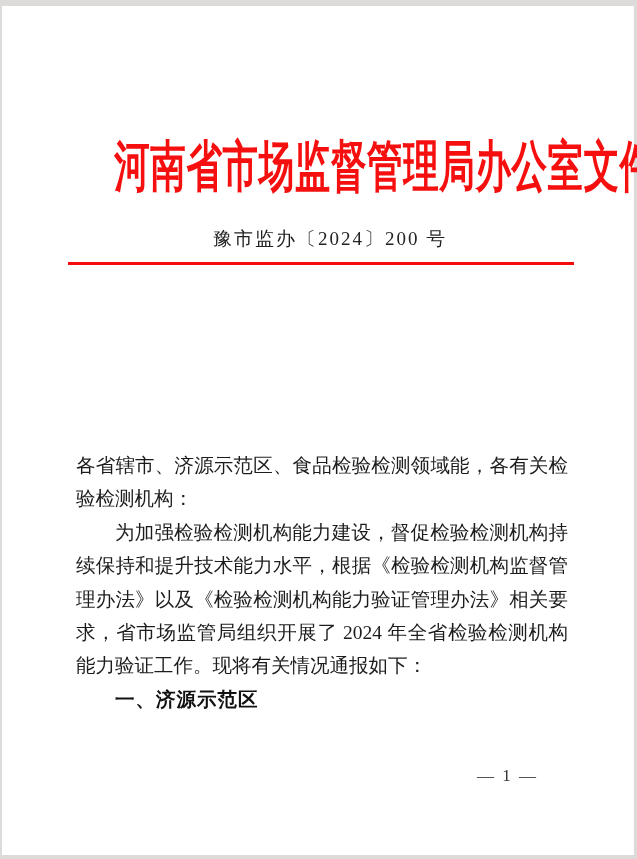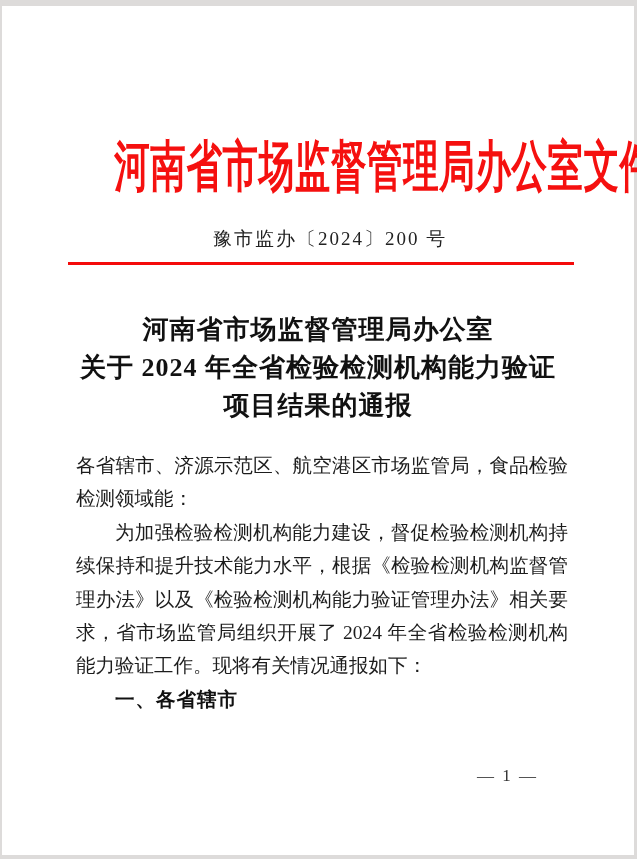--- a/index.html
+++ b/index.html
@@ -63,27 +63,22 @@
 <body>
 
 <div class="page">
 
   <div class="red-head-title">河南省市场监督管理局办公室文件</div>
 
   <div class="doc-number">豫市监办〔2024〕200 号</div>
 
   <div class="red-rule"></div>
 
-  <div class="doc-title">
-    <div>河南省市场监督管理局办公室</div>
-    <div>关于 2024 年全省检验检测机构能力验证</div>
-    <div>项目结果的通报</div>
-  </div>
 
   <div class="body-text">
-    <p>各省辖市、济源示范区、航空港区市场监管局，食品检验检测领域能：</p>
+    <p>各省辖市、济源示范区、食品检验检测领域能，各有关检验检测机构：</p>
     <p class="indent">为加强检验检测机构能力建设，督促检验检测机构持续保持和提升技术能力水平，根据《检验检测机构监督管理办法》以及《检验检测机构能力验证管理办法》相关要求，省市场监管局组织开展了 2024 年全省检验检测机构能力验证工作。现将有关情况通报如下：</p>
-    <p class="section-heading">一、各省辖市</p>
+    <p class="section-heading">一、济源示范区</p>
   </div>
 
   <div class="page-number">— 1 —</div>
 
 </div>
 
 </body></html>

